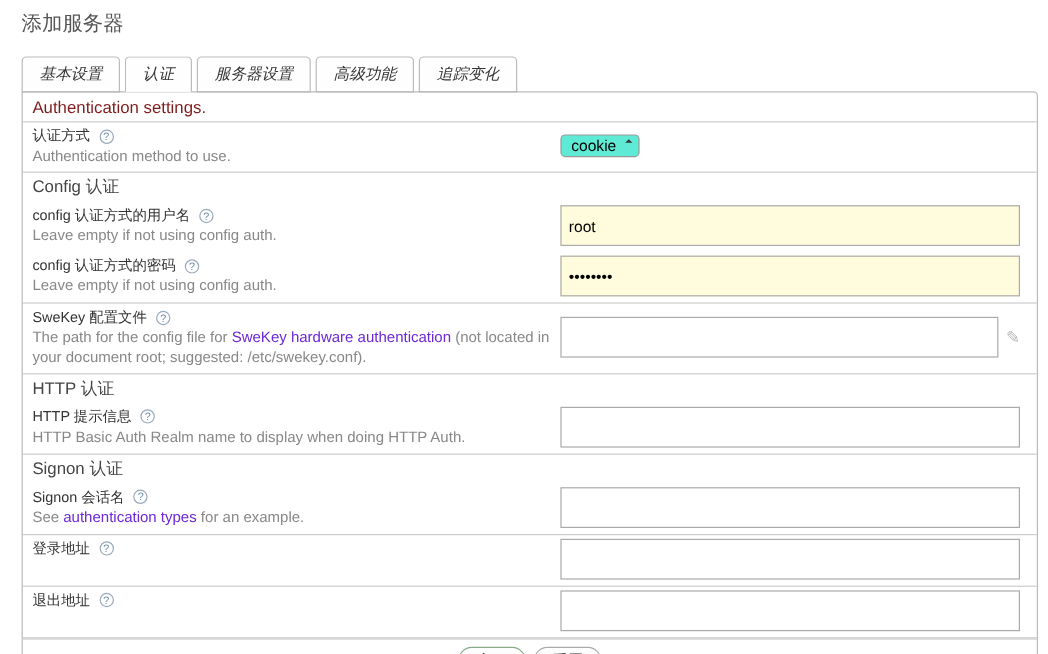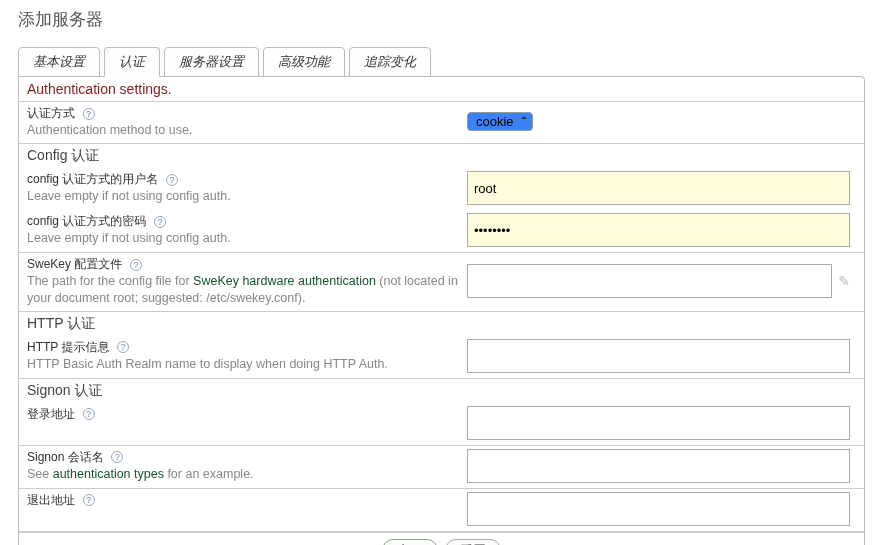--- a/index.html
+++ b/index.html
@@ -85,27 +85,27 @@
       border: 1px solid #9ab;
       border-radius: 50%;
       color: #68a;
       font-size: 9px;
       line-height: 11px;
       text-align: center;
       margin-left: 4px;
       vertical-align: middle;
       cursor: help;
     }
-    a.link { color: #14532d; text-decoration: none; }
+    a.link { color: #6d28d9; text-decoration: none; }
     select.sel {
       border: 1px solid #999;
       border-radius: 4px;
       padding: 1px 18px 1px 8px;
       font-size: 13px;
-      background: #3b82f6;
+      background: #5eead4;
       appearance: none;
       -webkit-appearance: none;
       position: relative;
     }
     .sel-wrap {
       position: relative;
       display: inline-block;
     }
     .sel-wrap::after {
       content: "";
@@ -237,43 +237,43 @@
     </div>
     <div class="right">
       <input class="txt" value="" style="">
     </div>
   </div>
 
   <div class="section-title">Signon 认证</div>
 
   <div class="row border-b">
     <div class="left">
-      <span class="lbl">登录地址</span>
-      <span class="help-icon">?</span>
-    </div>
-    <div class="right">
-      <input class="txt" value="" style="">
-    </div>
-  </div>
-
-  <div class="row border-b">
-    <div class="left">
       <span class="lbl">Signon 会话名</span>
       <span class="help-icon">?</span>
       <div class="desc">
         <span>See </span><a href="#" class="link">authentication types</a><span> for an example.</span>
       </div>
     </div>
     <div class="right">
       <input class="txt" value="" style="">
     </div>
   </div>
 
   <div class="row border-b">
     <div class="left">
+      <span class="lbl">登录地址</span>
+      <span class="help-icon">?</span>
+    </div>
+    <div class="right">
+      <input class="txt" value="" style="">
+    </div>
+  </div>
+
+  <div class="row border-b">
+    <div class="left">
       <span class="lbl">退出地址</span>
       <span class="help-icon">?</span>
     </div>
     <div class="right">
       <input class="txt" value="" style="">
     </div>
   </div>
 
   <div class="footer border-t">
     <button class="btn">应用</button>

